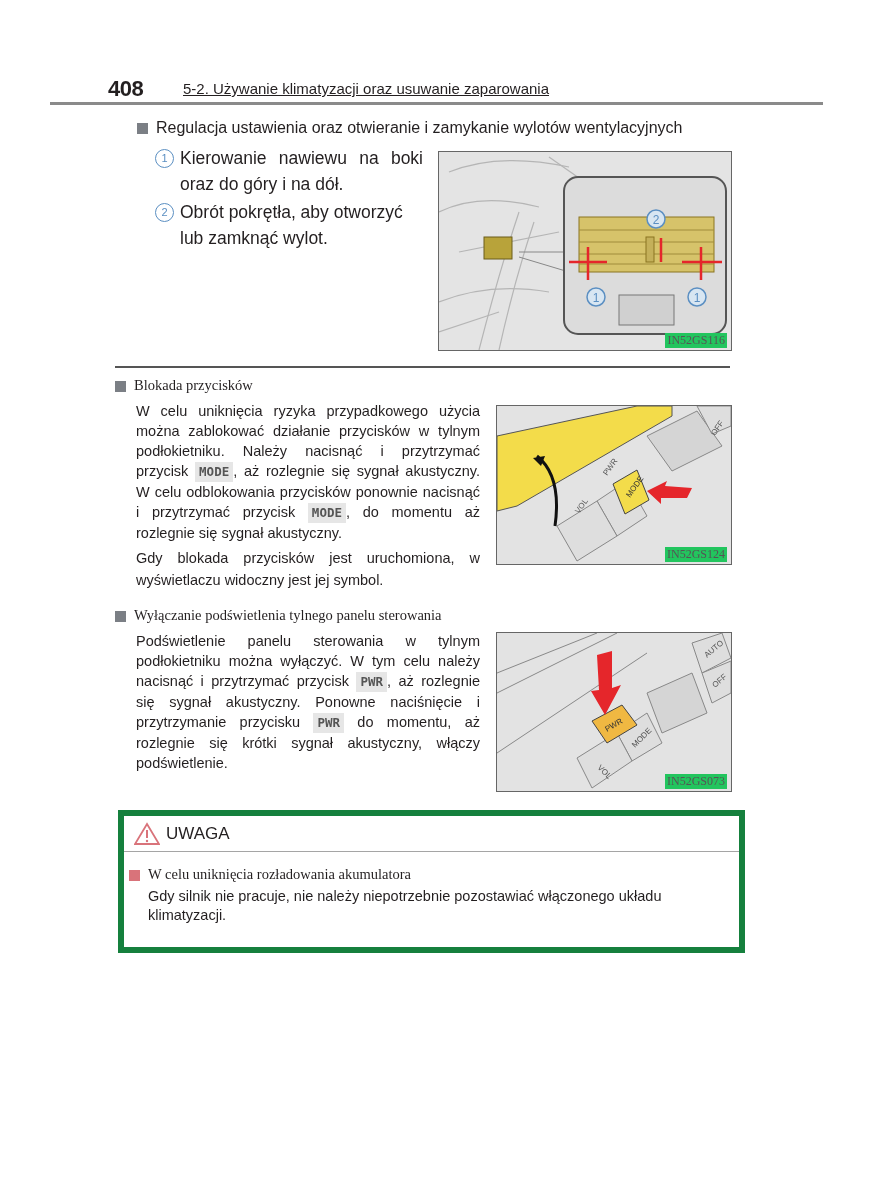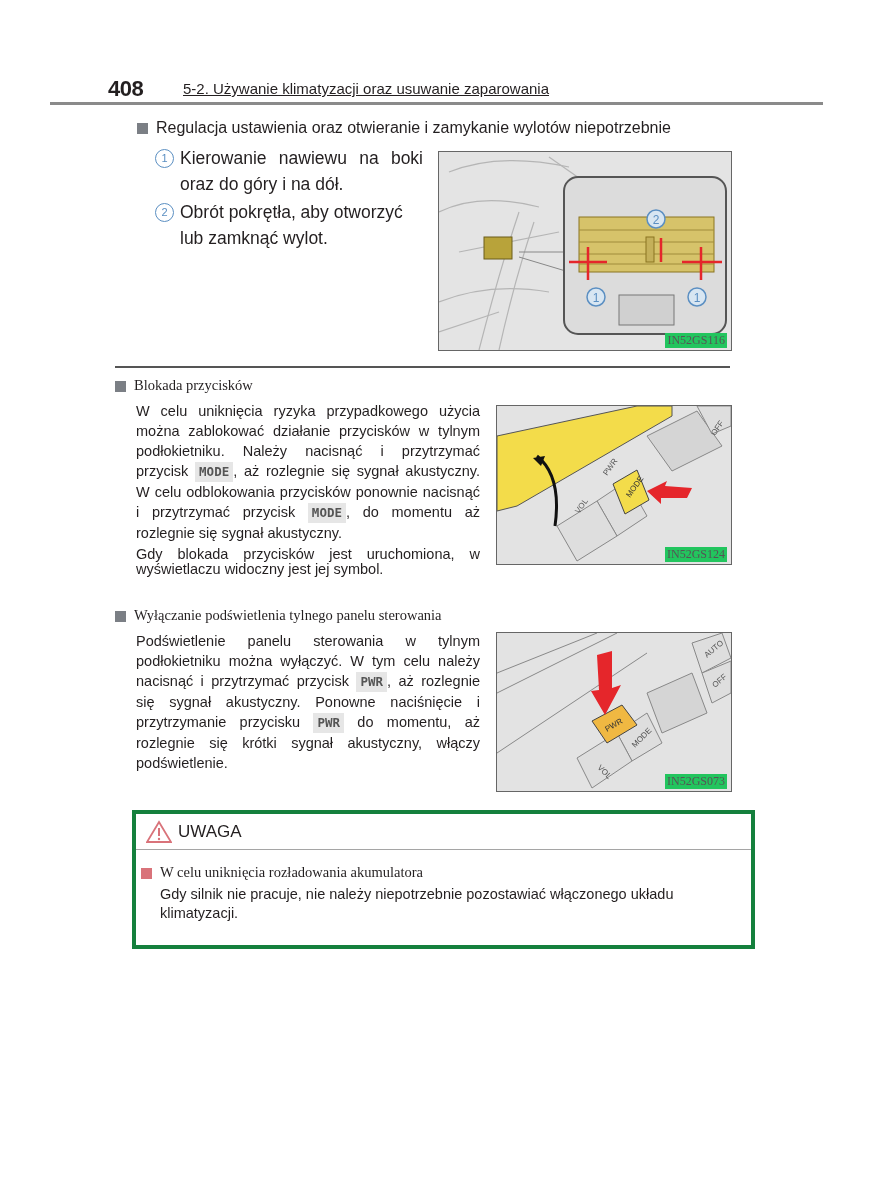--- a/index.html
+++ b/index.html
@@ -12,33 +12,33 @@
   .sq.red{background:#d9737a;}
   .h1{font-family:"Liberation Sans",sans-serif;font-size:16px;}
   .h2{font-family:Liberation Serif, serif;font-size:14.5px;}
   .body{font-family:"Liberation Sans",sans-serif;font-size:14.5px;line-height:20px;text-align:justify;}
   .item{display:flex;gap:6px;font-size:17.5px;line-height:26px;font-family:"Liberation Sans",sans-serif;}
   .circ{flex:0 0 auto;width:17px;height:17px;border:1.3px solid #5b8fc2;border-radius:50%;color:#5b8fc2;font-size:11px;line-height:17px;text-align:center;margin-top:4px;}
   .key{display:inline-block;background:#e6e6e6;padding:0 4px;font-family:"DejaVu Sans Mono","Liberation Mono",monospace;font-weight:bold;font-size:12.5px;color:#555;line-height:20px;}
   .fig{border:1px solid #666;background:#e7e7e7;overflow:hidden;}
   .fig-code{position:absolute;right:4px;bottom:2px;font-size:12px;color:#555;font-family:Liberation Serif, serif;background:#22c55e;padding:0 2px;}
   .rule{height:1.5px;background:#555;}
-  .warn-box{left:132px;top:810px;width:615px;height:131px;border:4px solid #15803d;}
+  .warn-box{left:118px;top:810px;width:615px;height:131px;border:6px solid #15803d;}
   .warn-head{height:35px;border-bottom:1px solid #a5a5a5;display:flex;align-items:center;padding-left:10px;gap:6px;}
   .warn-title{font-family:"Liberation Sans",sans-serif;font-size:17px;}
 </style>
 </head>
 <body>
 
 <div class="abs page-num">408</div>
 <div class="abs chapter">5-2. Używanie klimatyzacji oraz usuwanie zaparowania</div>
 <div class="abs hdr-rule"></div>
 
 <div class="abs h1" style="left:137px;top:119px;">
-  <span class="sq"></span><span>Regulacja ustawienia oraz otwieranie i zamykanie wylotów niepotrzebnie</span>
+  <span class="sq"></span><span>Regulacja ustawienia oraz otwieranie i zamykanie wylotów wentylacyjnych</span>
 </div>
 <div class="abs" style="left:155px;top:145px;width:268px;">
   <div class="item">
     <span class="circ">1</span>
     <span style="text-align:justify">Kierowanie nawiewu na boki oraz do góry i na dół.</span>
   </div>
   <div class="item" style="margin-top:2px;">
     <span class="circ">2</span>
     <span>Obrót pokrętła, aby otworzyć lub zamknąć wylot.</span>
   </div>
@@ -85,21 +85,21 @@
   </svg>
   <span class="fig-code">IN52GS116</span>
 </div>
 <div class="abs rule" style="left:115px;top:366px;width:615px;"></div>
 
 <div class="abs h2" style="left:115px;top:377px;">
   <span class="sq"></span><span>Blokada przycisków</span>
 </div>
 <div class="abs body" style="left:136px;top:401px;width:344px;">
   <span>W celu uniknięcia ryzyka przypadkowego użycia można zablokować działanie przycisków w tylnym podłokietniku. Należy nacisnąć i przytrzymać przycisk </span><span class="key">MODE</span><span>, aż rozlegnie się sygnał akustyczny. W celu odblokowania przycisków ponownie nacisnąć i przytrzymać przycisk </span><span class="key">MODE</span><span>, do momentu aż rozlegnie się sygnał akustyczny.</span>
-  <div style="margin-top:4px;line-height:15px;">Gdy blokada przycisków jest uruchomiona, w wyświetlaczu widoczny jest jej symbol.</div>
+  <div style="margin-top:4px;line-height:22px;">Gdy blokada przycisków jest uruchomiona, w wyświetlaczu widoczny jest jej symbol.</div>
 </div>
 <div class="abs fig" style="left:496px;top:405px;width:234px;height:158px;">
   <svg width="234" height="158">
     <rect width="234" height="158" fill="#e3e3e3"></rect>
     <polygon points="0,30 140,0 175,0 175,10 20,100 0,105" fill="#f3dc4a" stroke="#555"></polygon>
     <g stroke="#888" fill="#dedede">
       <polygon points="100,95 130,75 150,110 120,130"></polygon>
       <polygon points="60,120 100,95 120,130 80,155"></polygon>
       <polygon points="150,30 200,5 225,40 175,65" fill="#d5d5d5"></polygon>
       <polygon points="200,0 234,0 234,20 215,28"></polygon>

